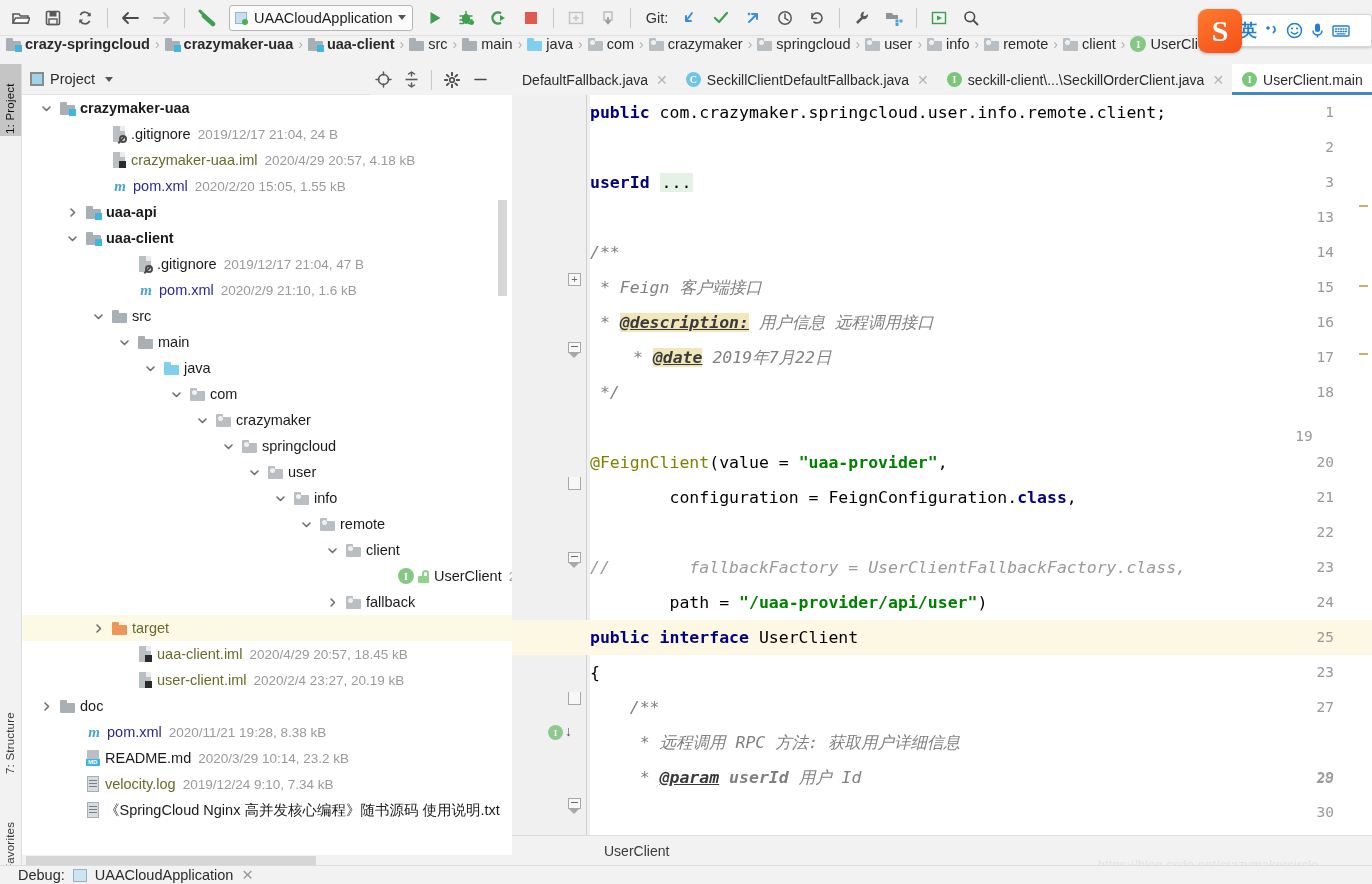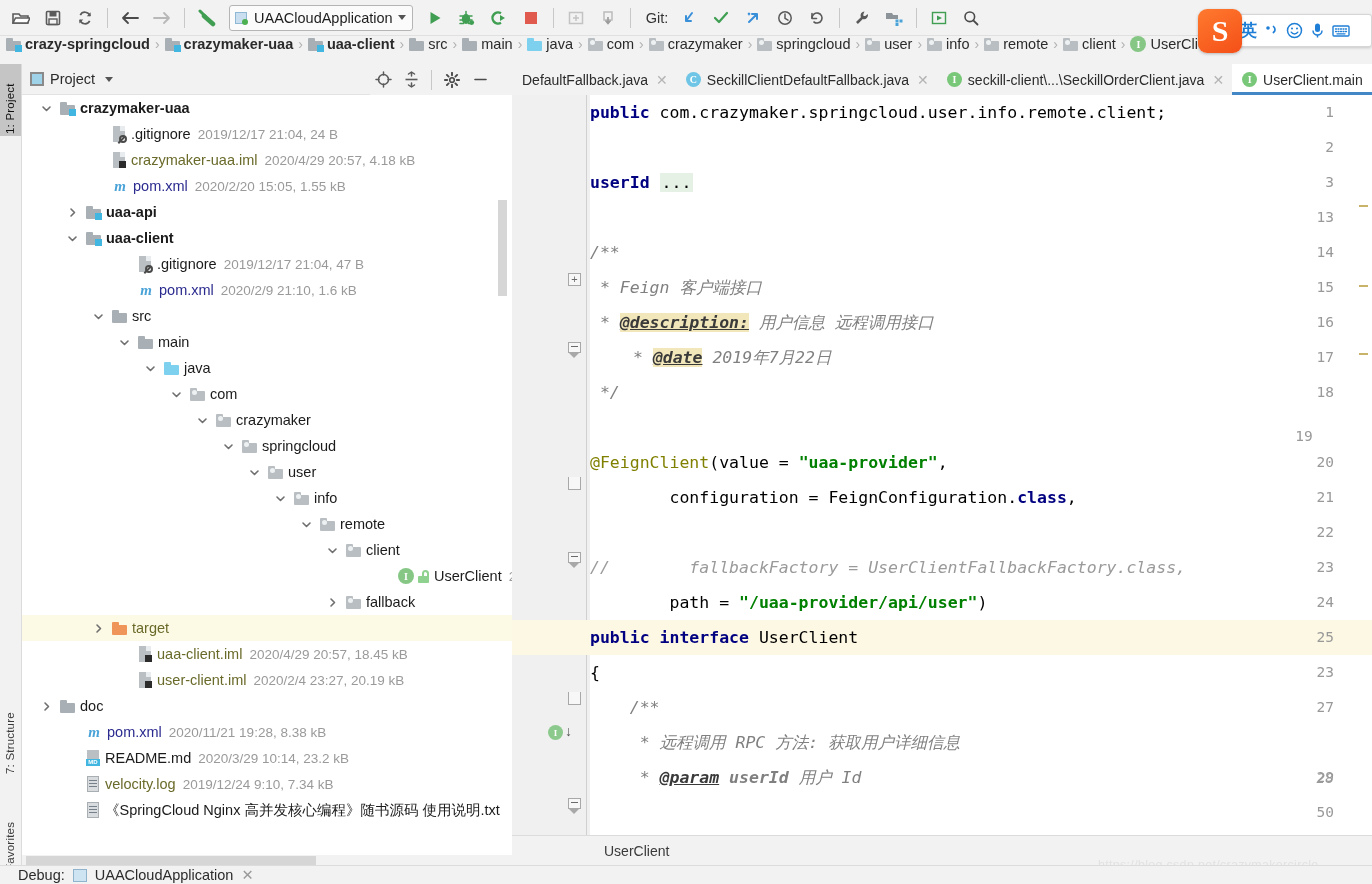--- a/index.html
+++ b/index.html
@@ -1044,21 +1044,21 @@
       <div class="gutter-line" style="top: 350px;">20</div>
       <div class="gutter-line" style="top: 385px;">21</div>
       <div class="gutter-line" style="top: 420px;">22</div>
       <div class="gutter-line" style="top: 455px;">23</div>
       <div class="gutter-line" style="top: 490px;">24</div>
       <div class="gutter-line" style="top: 525px;">25</div>
       <div class="gutter-line" style="top: 560px;">23</div>
       <div class="gutter-line" style="top: 595px;">27</div>
       <div class="gutter-line" style="top: 666px; font-style: italic;">28</div>
       <div class="gutter-line" style="top: 665px;">29</div>
-      <div class="gutter-line" style="top: 700px;">50</div>
+      <div class="gutter-line" style="top: 700px;">30</div>
     </div>
 
   <div id="gutnums"></div>
 
   <div class="ed-bottom">
     <span>UserClient</span>
   </div>
   <div class="watermark">https://blog.csdn.net/crazymakercircle</div>
 
   <div class="hsplit"></div>

